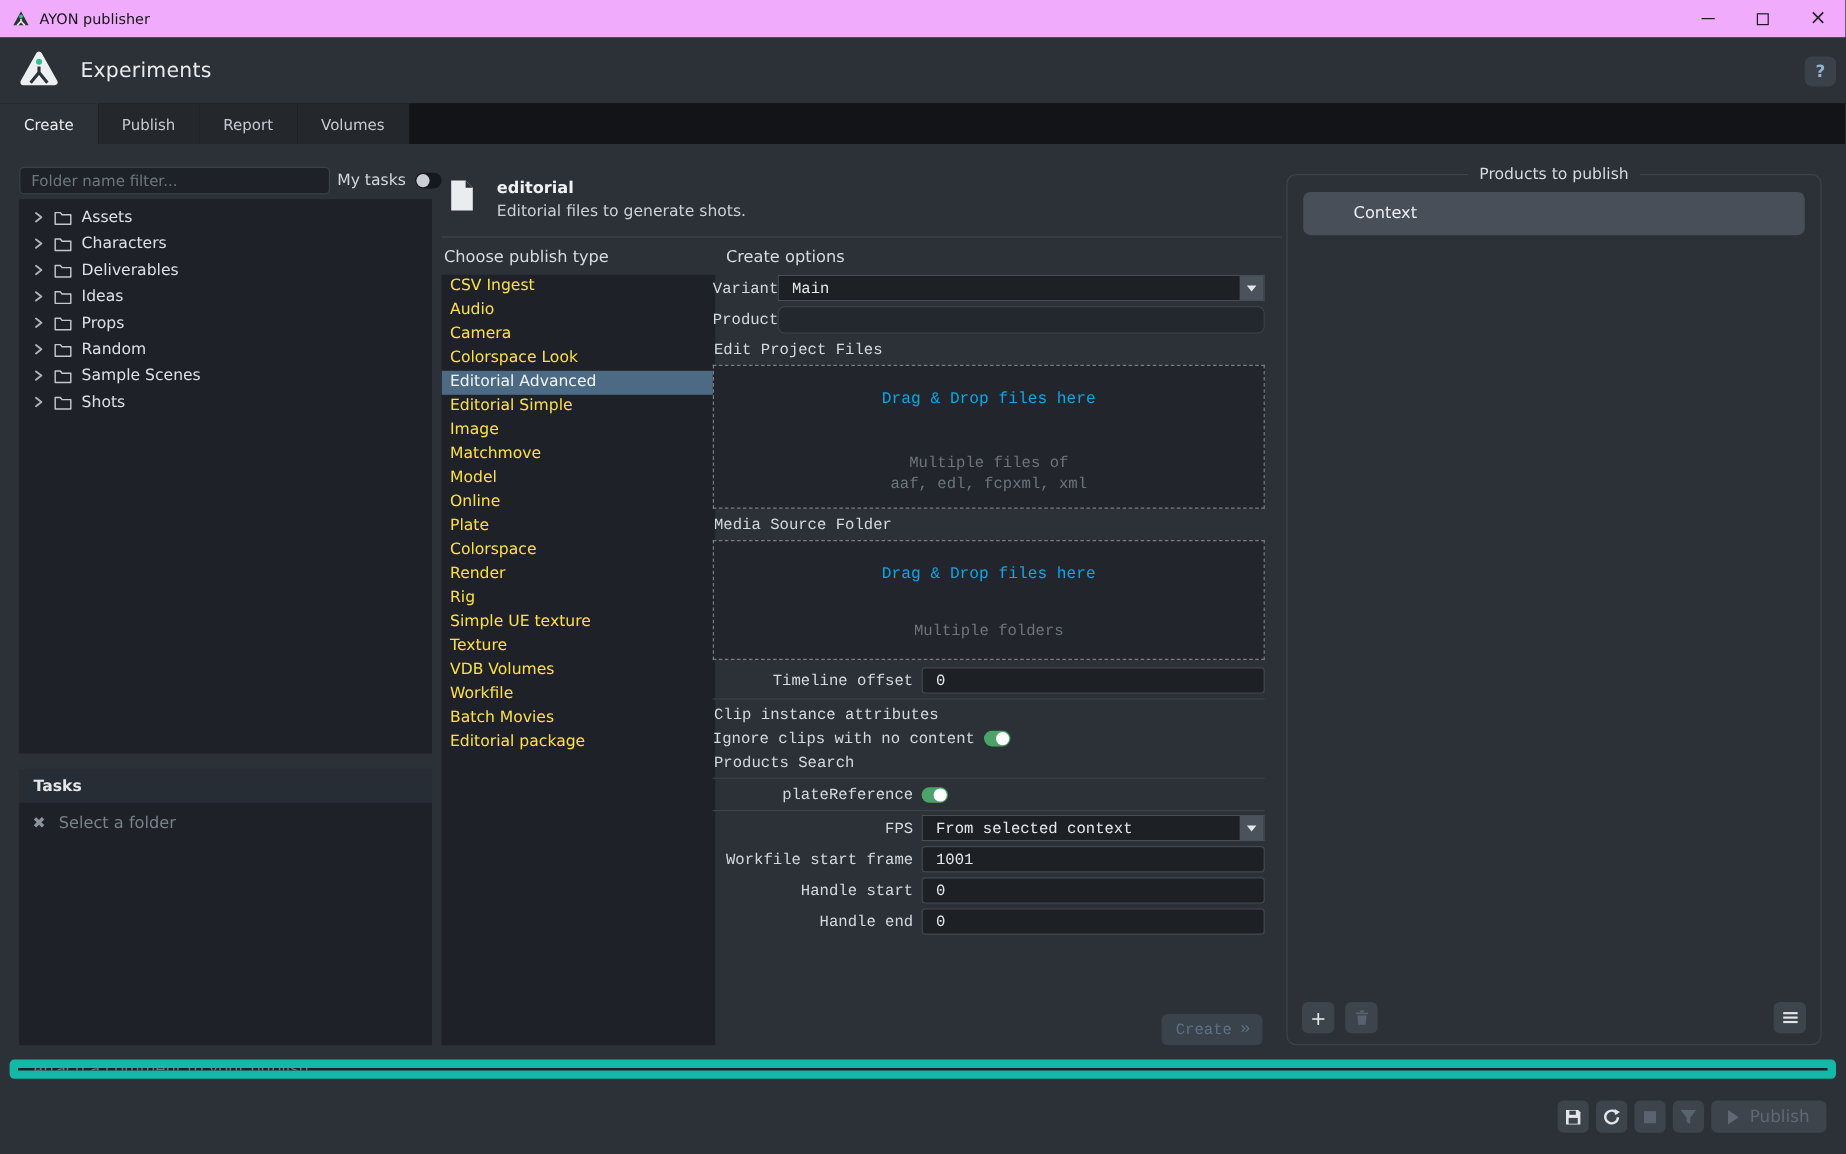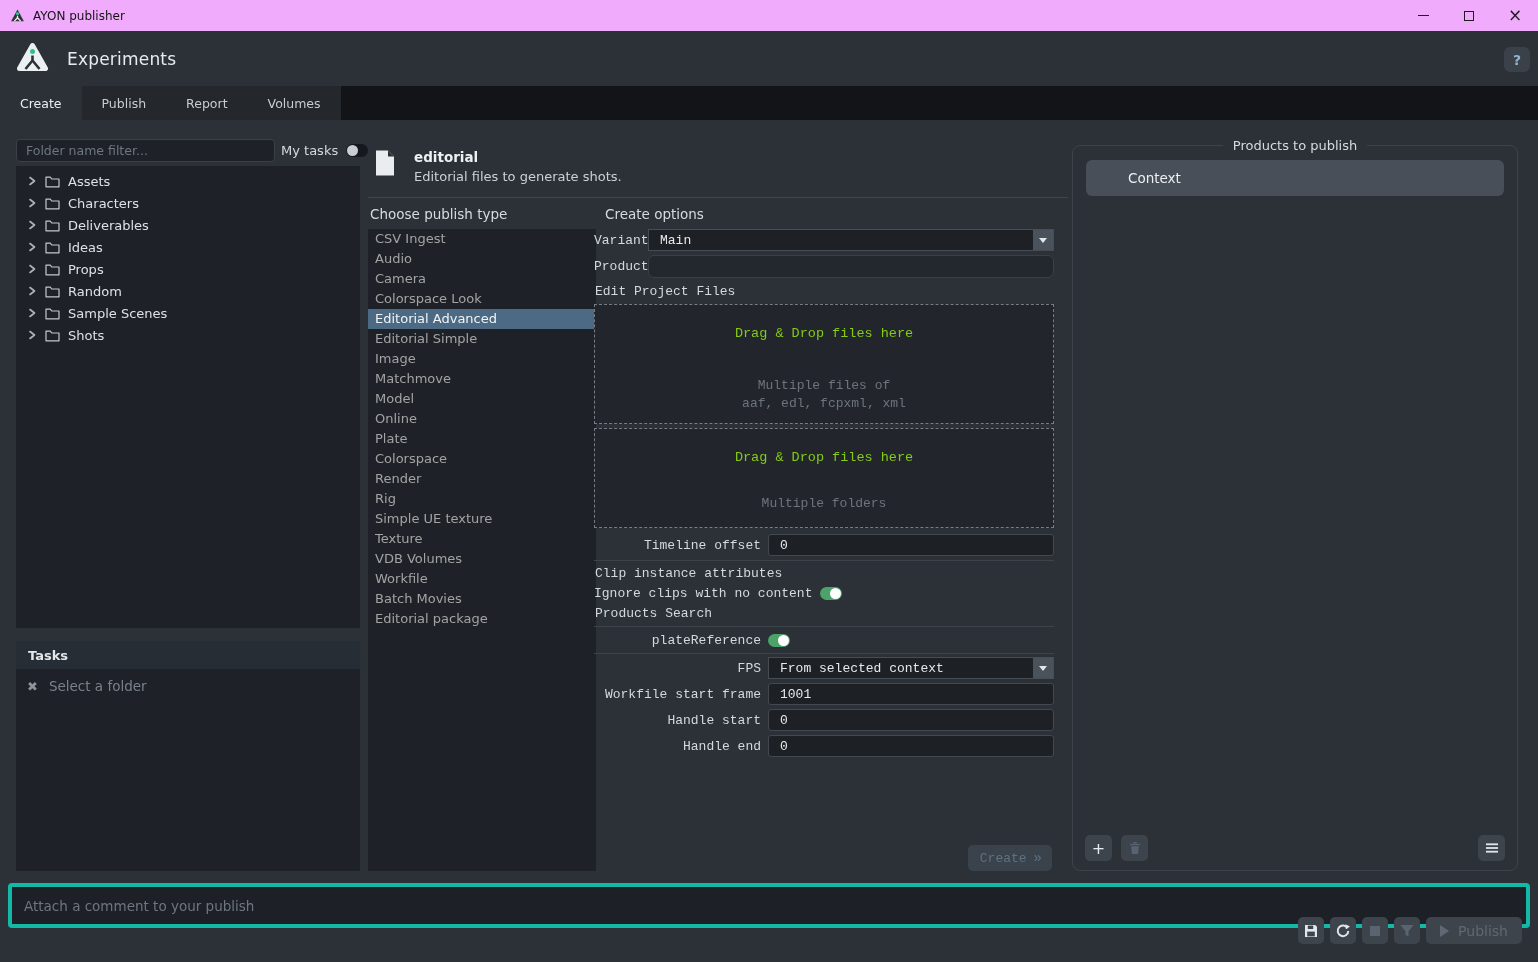--- a/index.html
+++ b/index.html
@@ -44,40 +44,40 @@
   .creator-header { position:absolute; left:368px; top:142px; width:700px; height:55px; display:flex; }
   .creator-header .doc { margin:7px 18px 0 6px; }
   .creator-name { font-weight:bold; font-size:13.5px; color:#eef1f3; padding-top:7px; }
   .creator-desc { font-size:13px; color:#ccd1d7; margin-top:4px; }
   .mid-divider { position:absolute; left:368px; top:197px; width:700px; height:1px; background:#3f454d; }
   .list-header { position:absolute; left:370px; top:206px; font-size:13.5px; color:#d6dbdf; }
   .options-header { position:absolute; left:605px; top:206px; font-size:13.5px; color:#d6dbdf; }
 
   
   .pt-list { position:absolute; left:368px; top:229px; width:228px; height:642px; background:#1e2228; overflow:hidden; }
-  .pt-item { height:20px; line-height:20px; padding-left:7px; font-size:13px; color:#a3a3a3; cursor:pointer; white-space:nowrap; }
+  .pt-item { height:20px; line-height:20px; padding-left:7px; font-size:13px; color:#fde047; cursor:pointer; white-space:nowrap; }
   .pt-item.selected { background:#4c6a84; color:#f2f5f7; }
 
   
   .options { position:absolute; left:594px; top:229px; width:460px; height:642px;font-family:Liberation Mono, monospace; }
   .row { display:flex; align-items:center; margin-bottom:4px; }
   .row .lbl { color:#d4d9de; font-size:13px; white-space:nowrap; }
   .lbl-sm { width:48px; text-align:right; margin-right:6px; flex:none; }
   .lbl-lg { width:167px; text-align:right; margin-right:7px; flex:none; }
   .combobox { flex:1; height:22px; background:#1d2126; border:1px solid #474d55; display:flex; align-items:center; cursor:pointer; }
   .combobox .val { flex:1; padding-left:11px; font-size:13px; color:#e6e9ec; }
   .dd-btn { width:20px; height:100%; background:#4a525b; display:flex; align-items:center; justify-content:center; flex:none; }
   .dd-arrow { width:0; height:0; border-left:4.5px solid transparent; border-right:4.5px solid transparent; border-top:5px solid #e3e7ea; }
   .txt-input { flex:1; height:22px; background:#1d2126; border:1px solid #42484f; border-radius:3px; color:#e6e9ec; padding:0 11px; font-size:13px; font-family:inherit; }
   .product-input { background:#23282e; border:1px solid #3a4048; border-radius:6px; height:23px; }
   .full-label { font-size:13px; color:#d4d9de; margin:6px 0 5px 1px; }
   .dropzone { border:1px dashed #767d85; background:#22262c; display:flex; flex-direction:column; align-items:center; margin-bottom:4px; }
   .dz-files { height:120px; }
   .dz-folder { height:100px; }
-  .dz-title { margin-top:21px; font-size:13.5px; color:#84cc16; }
+  .dz-title { margin-top:21px; font-size:13.5px; color:#0ea5e9; }
   .dz-hints { margin-top:auto; margin-bottom:10px; text-align:center; color:#6d747d; font-size:13px; line-height:18px; }
   .dz-folder .dz-hints { margin-bottom:14px; }
   .sep { height:1px; background:#3d434b; border:none; margin:3px 0; }
   .attr-head { font-size:13px; color:#d4d9de; height:19px; display:flex; align-items:center; margin-left:1px; }
   .toggle-row { height:20px; margin-bottom:1px; }
   .toggle { width:22px; height:13px; border-radius:7px; background:#15181c; position:relative; display:inline-block; flex:none; cursor:pointer; }
   .toggle .knob { position:absolute; top:1px; left:1px; width:11px; height:11px; border-radius:50%; background:#c9ced4; }
   .toggle.on { background:#4ba36a; }
   .toggle.on .knob { left:auto; right:1px; background:#ffffff; }
   .gap8 { margin-left:8px; }
@@ -87,21 +87,21 @@
   
   .products-panel { position:absolute; left:1072px; top:138px; width:446px; height:733px; border:1px solid #3d434b; border-radius:8px; background:transparent; }
   .products-panel legend { margin:0 auto; padding:0 10px; font-size:13px; color:#d6dbdf; }
   .product-item { margin:7px 13px 0 13px; height:36px; background:#484f58; border-radius:6px; display:flex; align-items:center; padding-left:42px; font-size:13.5px; color:#eceff2; cursor:pointer; }
   .panel-btns { position:absolute; left:12px; right:12px; bottom:9px; display:flex; gap:9px; align-items:center; }
   .sq-btn { width:27px; height:26px; background:#3d444c; border:none; border-radius:5px; display:flex; align-items:center; justify-content:center; color:#e8ebee; font-size:16px; cursor:pointer; font-family:inherit; }
   .sq-btn.disabled { color:#596270; }
   .burger { margin-left:auto; }
 
   
-  .comment-input { position:absolute; left:8px; top:883px; width:1522px; height:45px; background:#1d2127; border:4px solid #14b8a6; border-radius:4px; color:#dfe3e7; padding:0 12px; font-size:13.5px; font-family:inherit; }
+  .comment-input { position:absolute; left:8px; top:883px; width:1522px; height:16px; background:#1d2127; border:7px solid #14b8a6; border-radius:4px; color:#dfe3e7; padding:0 12px; font-size:13.5px; font-family:inherit; }
   .comment-input::placeholder { color:#6e767f; }
   .footer-btns { position:absolute; right:16px; top:917px; display:flex; gap:6px; align-items:center; }
   .f-btn { width:26px; height:27px; background:#3d444c; border:none; border-radius:5px; display:flex; align-items:center; justify-content:center; cursor:pointer; }
   .stop-glyph { width:10px; height:10px; background:#5a6470; }
   .publish-btn { height:27px; padding:0 14px; background:#3d444c; border:none; border-radius:5px; display:flex; align-items:center; gap:9px; color:#5f6873; font-size:14px; font-family:inherit; }
   .play-glyph { width:0; height:0; border-top:6px solid transparent; border-bottom:6px solid transparent; border-left:9px solid #5f6873; }
 </style>
 </head>
 <body>
 
@@ -338,20 +338,21 @@
 
     <div class="full-label">Edit Project Files</div>
     <div class="dropzone dz-files">
       <span class="dz-title">Drag &amp; Drop files here</span>
       <div class="dz-hints">
         <div>Multiple files of</div>
         <div>aaf, edl, fcpxml, xml</div>
       </div>
     </div>
 
+    <div class="full-label">Media Source Folder</div>
     <div class="dropzone dz-folder" style="margin-bottom:6px">
       <span class="dz-title">Drag &amp; Drop files here</span>
       <div class="dz-hints">
         <div>Multiple folders</div>
       </div>
     </div>
 
     <div class="row">
       <span class="lbl lbl-lg">Timeline offset</span>
       <input class="txt-input" value="0" style="">

